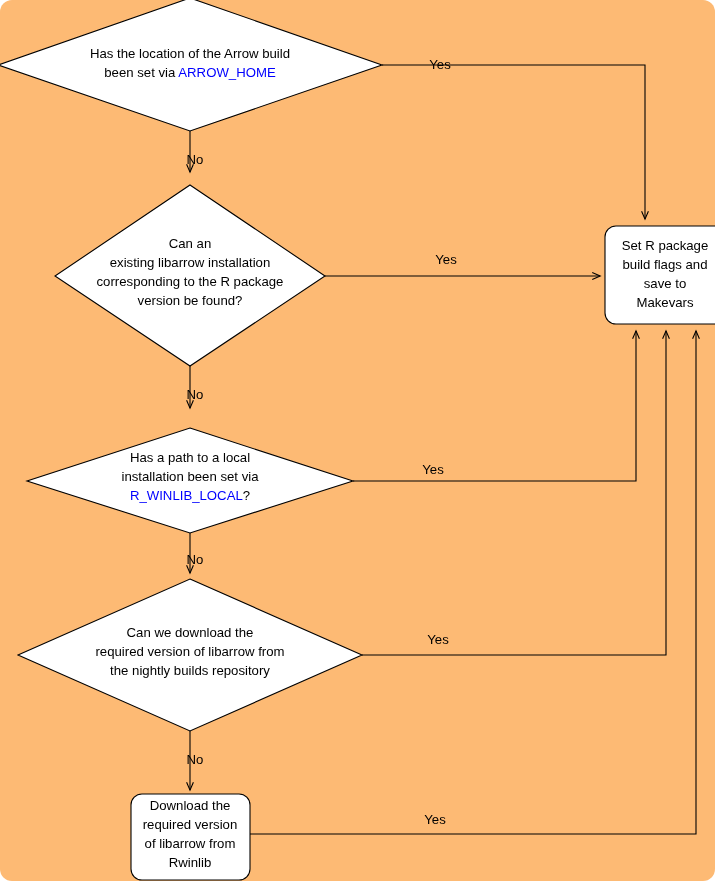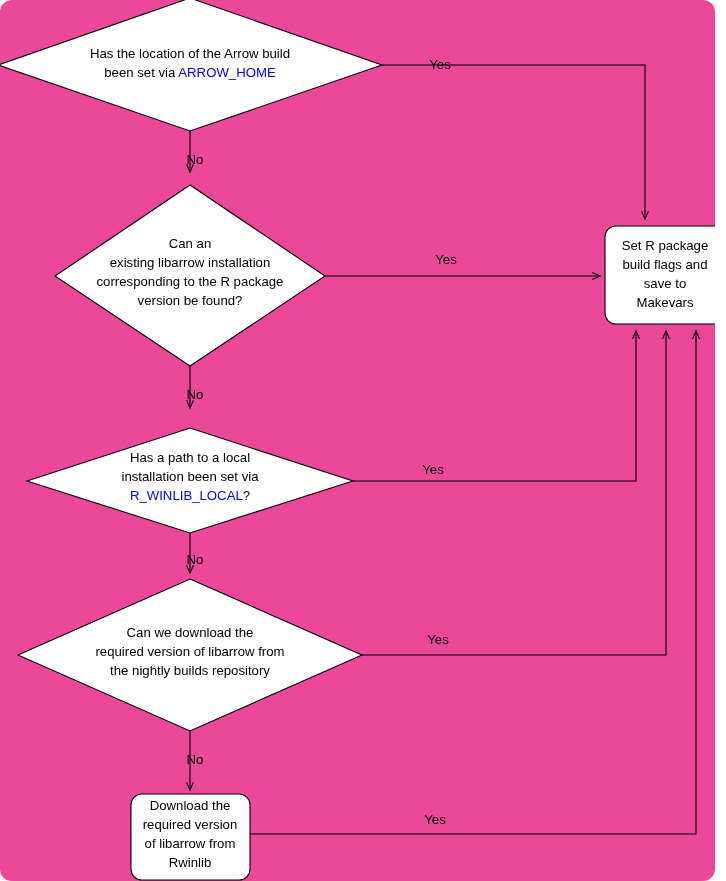--- a/index.html
+++ b/index.html
@@ -8,21 +8,21 @@
     background: #ffffff;
   }
   body {
     font-family: "Liberation Sans", sans-serif;
   }
   #flow-root {
     position: relative;
     width: 715px;
     height: 881px;
     overflow: hidden;
-    background: #ec4899;
+    background: #fdba74;
     border-radius: 12px;
   }
   #flow-svg {
     position: absolute;
     top: 0;
     left: 0;
     width: 726px;
     height: 881px;
   }
   .shape-stroke {

